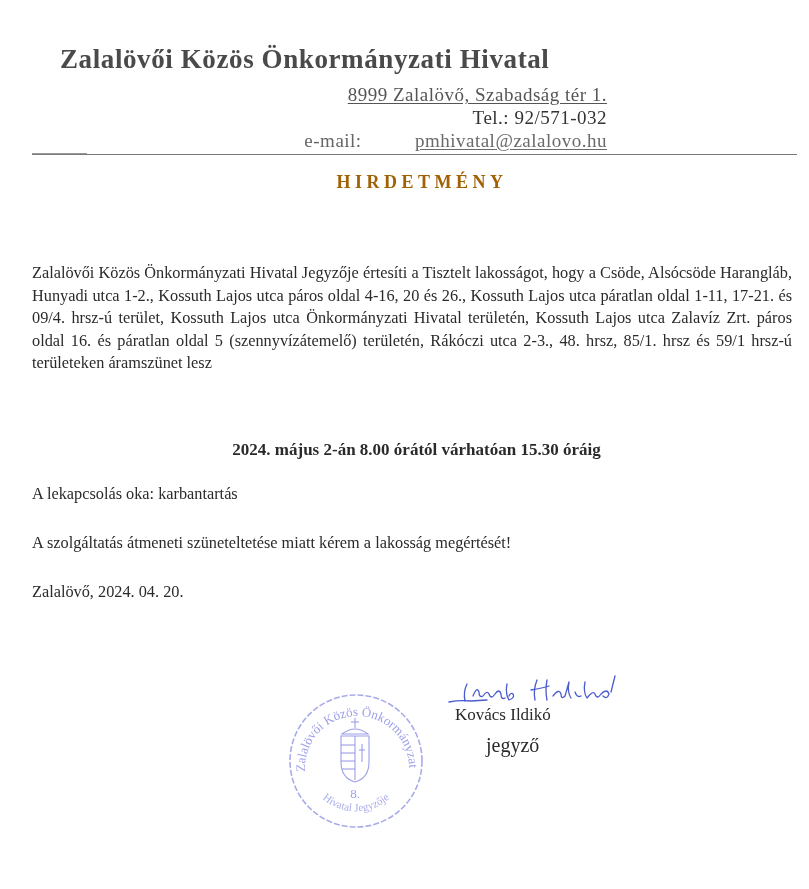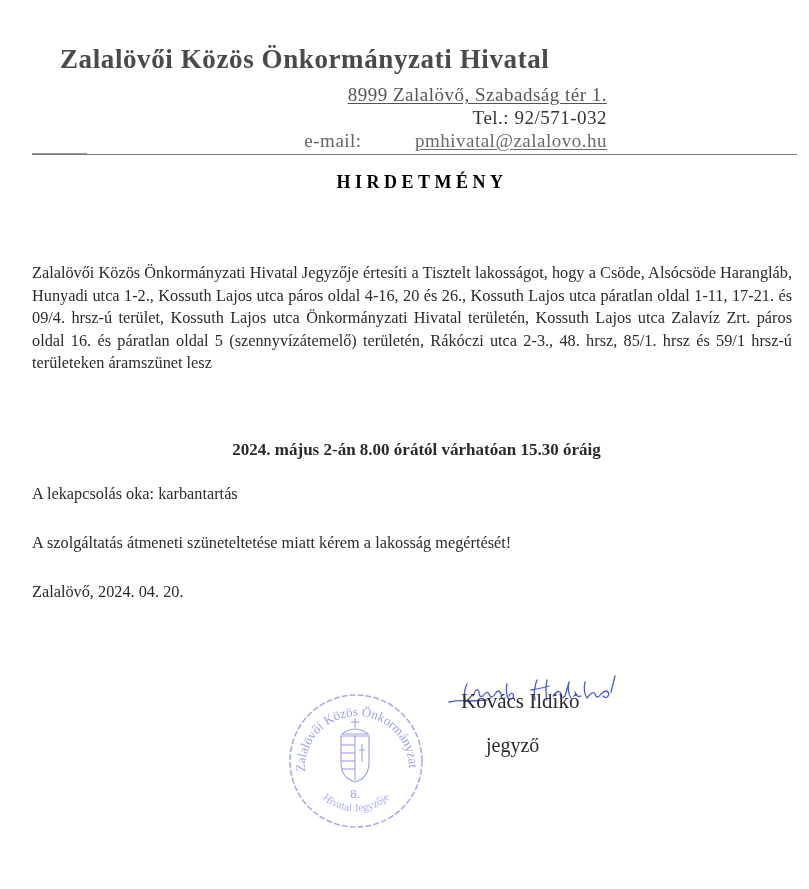--- a/index.html
+++ b/index.html
@@ -64,21 +64,21 @@
       position: absolute;
       left: 0;
       width: 809px;
       top: 172px;
       text-align: center;
       padding-left: 35px;
       box-sizing: border-box;
       font-size: 18px;
       font-weight: bold;
       letter-spacing: 4.5px;
-      color: #000000;
+      color: #a16207;
     }
     .body-paragraph {
       position: absolute;
       left: 32px;
       top: 262px;
       width: 760px;
       font-size: 16.3px;
       line-height: 22.5px;
       text-align: justify;
       color: #2a2a2a;
@@ -108,24 +108,23 @@
     .signature {
       position: absolute;
       left: 445px;
       top: 672px;
       width: 190px;
       height: 36px;
     }
     .signer-name {
       position: absolute;
       left: 455px;
-      top: 689px;
-      font-size: 21px;
-      color: #2a2a2a;
-      margin-left: 6px;
+      top: 705px;
+      font-size: 17px;
+      color: #2a2a2a;
     }
     .signer-title {
       position: absolute;
       left: 486px;
       top: 734px;
       font-size: 20px;
       color: #2a2a2a;
     }
     .stamp {
       position: absolute;

